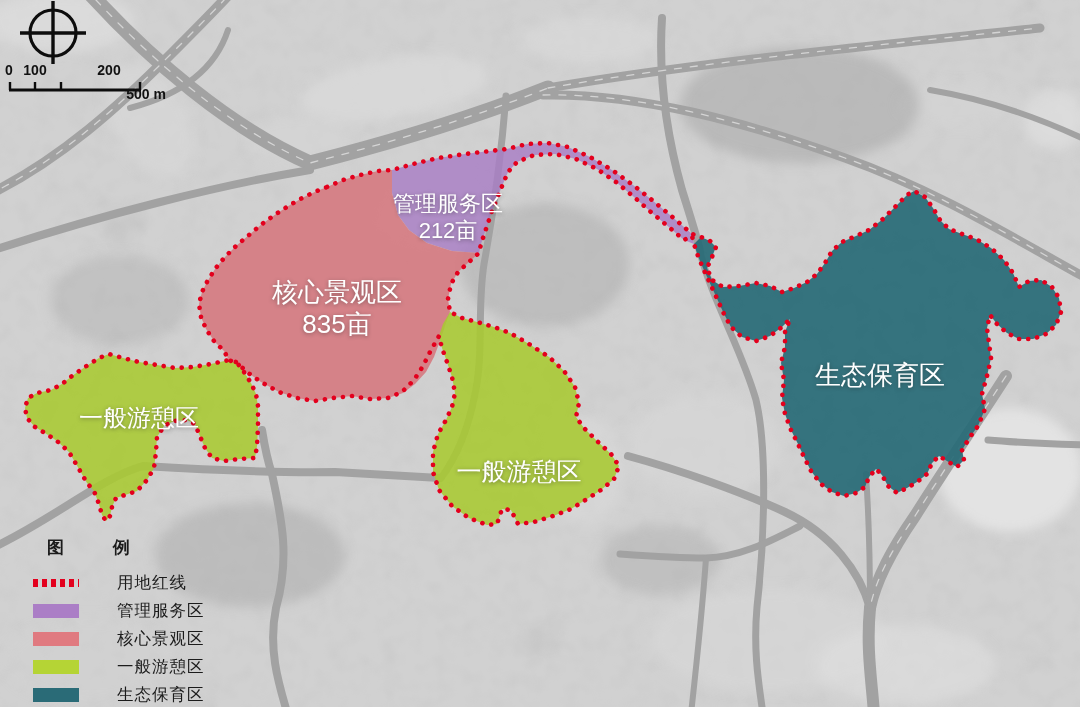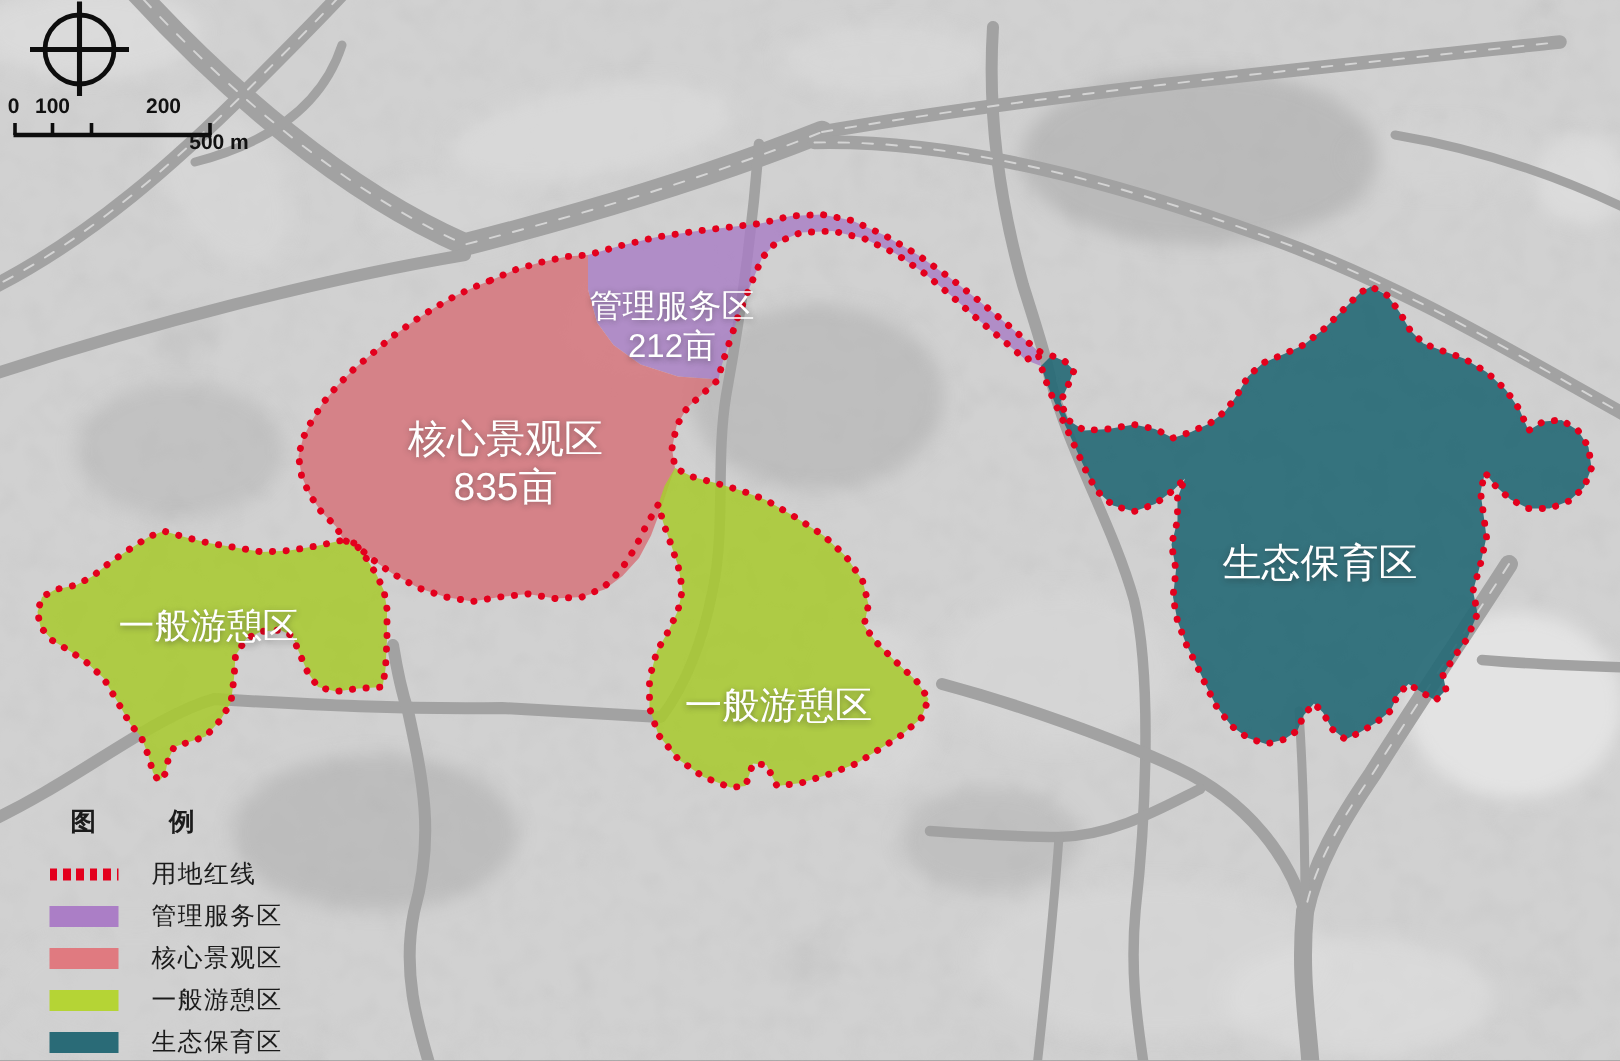--- a/index.html
+++ b/index.html
@@ -8,21 +8,21 @@
   #map-svg{position:absolute;left:0;top:0;}
   
   .zone-label{position:absolute;transform:translate(-50%,-50%);text-align:center;
               color:#fff;text-shadow:0 1px 4px rgba(30,30,30,.45);line-height:1.22;
               white-space:nowrap;pointer-events:none;}
   .zone-label .zl-name{display:block;}
   .zone-label .zl-area{display:block;}
   
   .legend{position:absolute;left:33px;top:536px;color:#1b1b1b;}
   .legend-title{font-size:17px;font-weight:bold;letter-spacing:22px;margin:0 0 10px 14px;}
-  .legend-row{display:flex;align-items:center;height:28px;}
+  .legend-row{display:flex;align-items:center;height:28px;gap:16px;}
   .swatch{width:46px;height:14px;margin-right:22px;flex:0 0 auto;}
   .swatch.dashed{height:8px;background:repeating-linear-gradient(90deg,#e3001d 0 5px,rgba(0,0,0,0) 5px 9px) !important;}
   .legend-label{font-size:16.5px;letter-spacing:1px;}
   
   .scale-label{position:absolute;transform:translateX(-50%);top:62px;font-size:14px;
                font-weight:bold;color:#111;white-space:nowrap;}
 </style>
 </head>
 <body>
 

